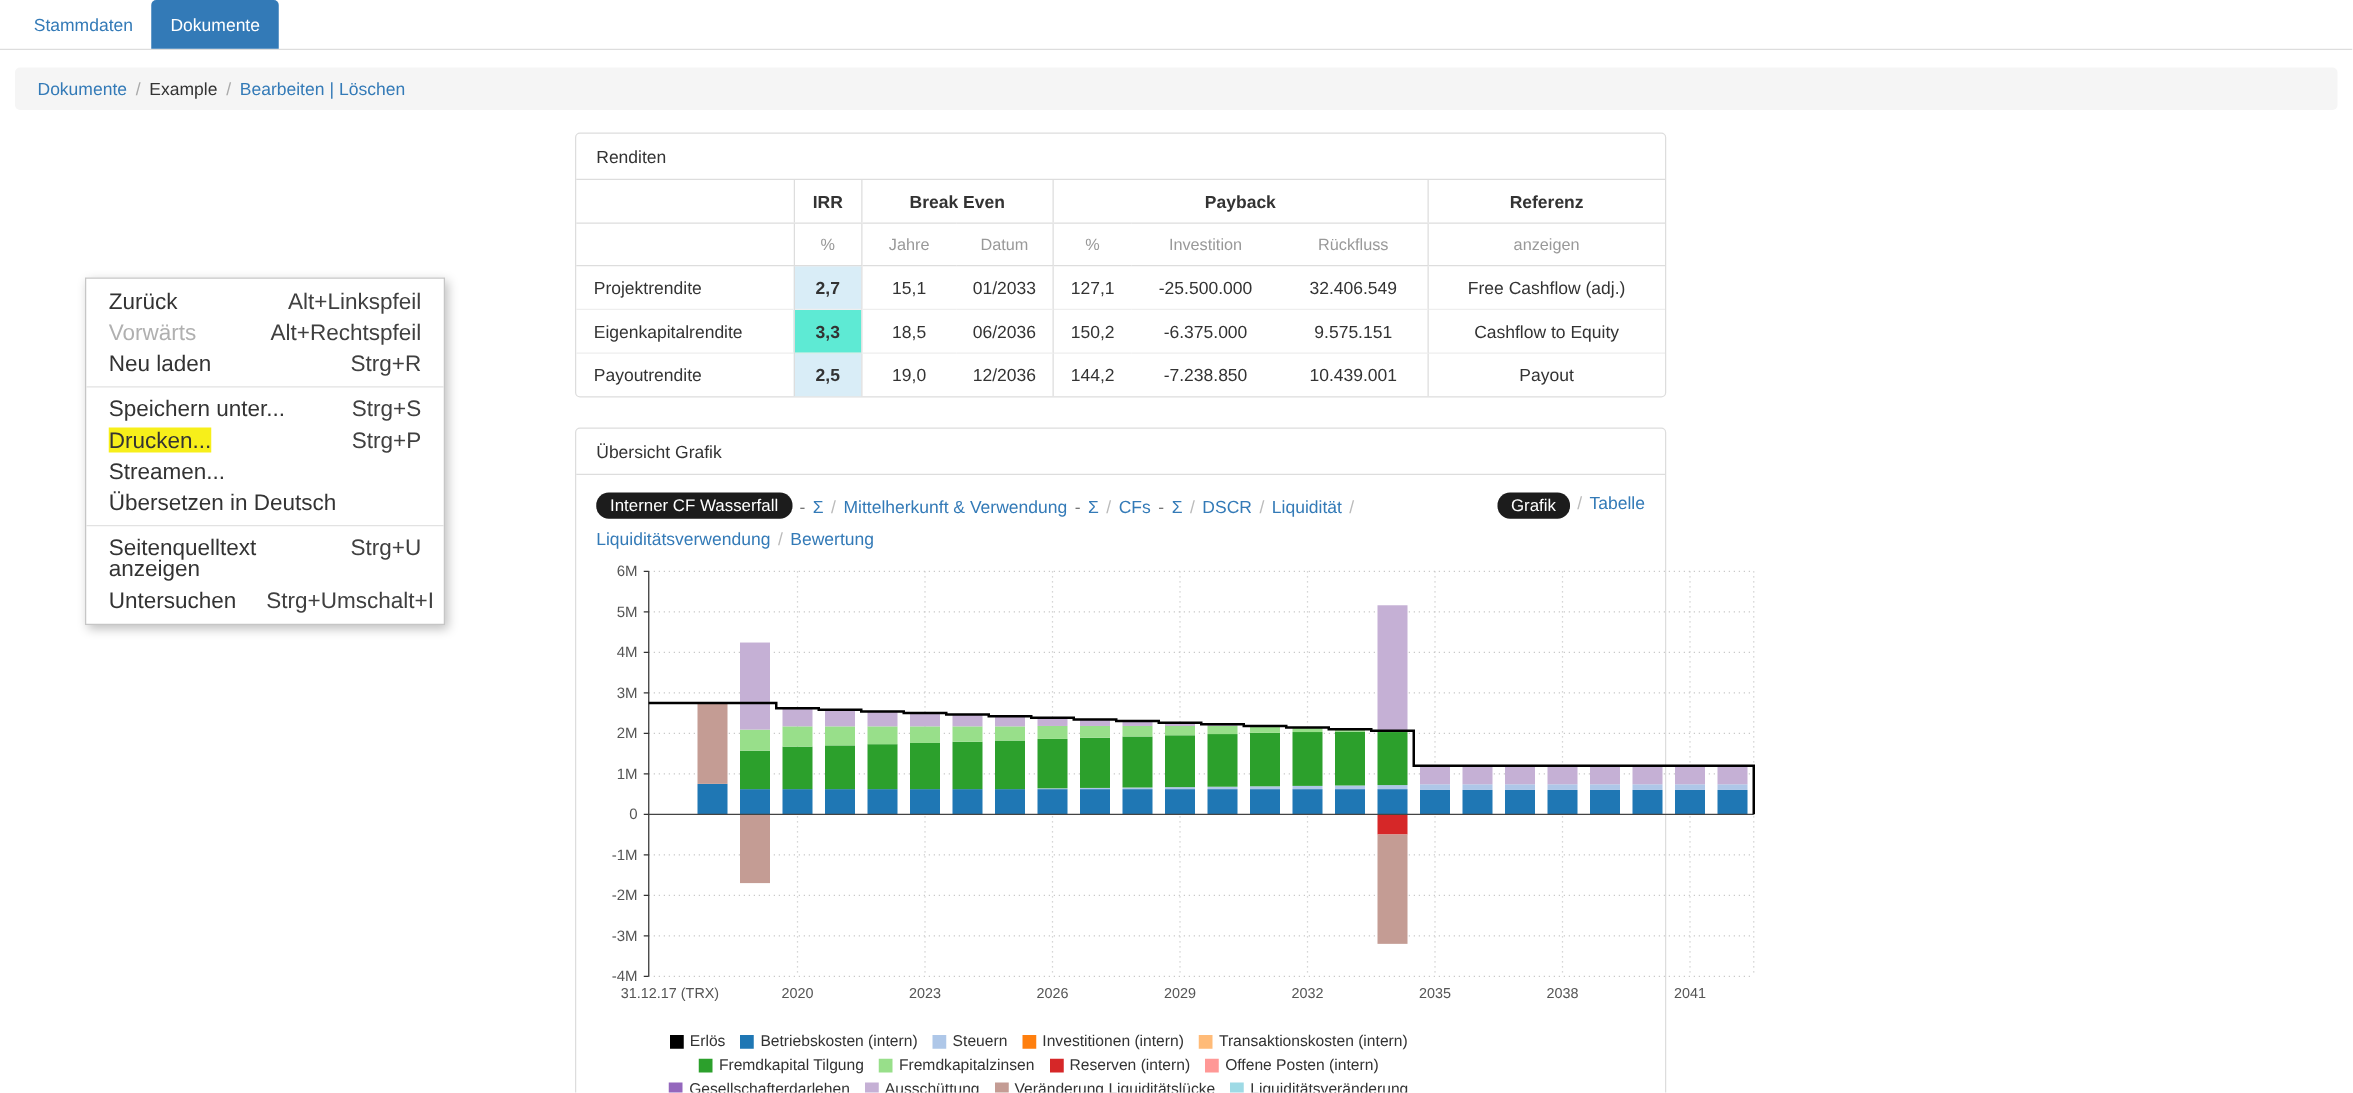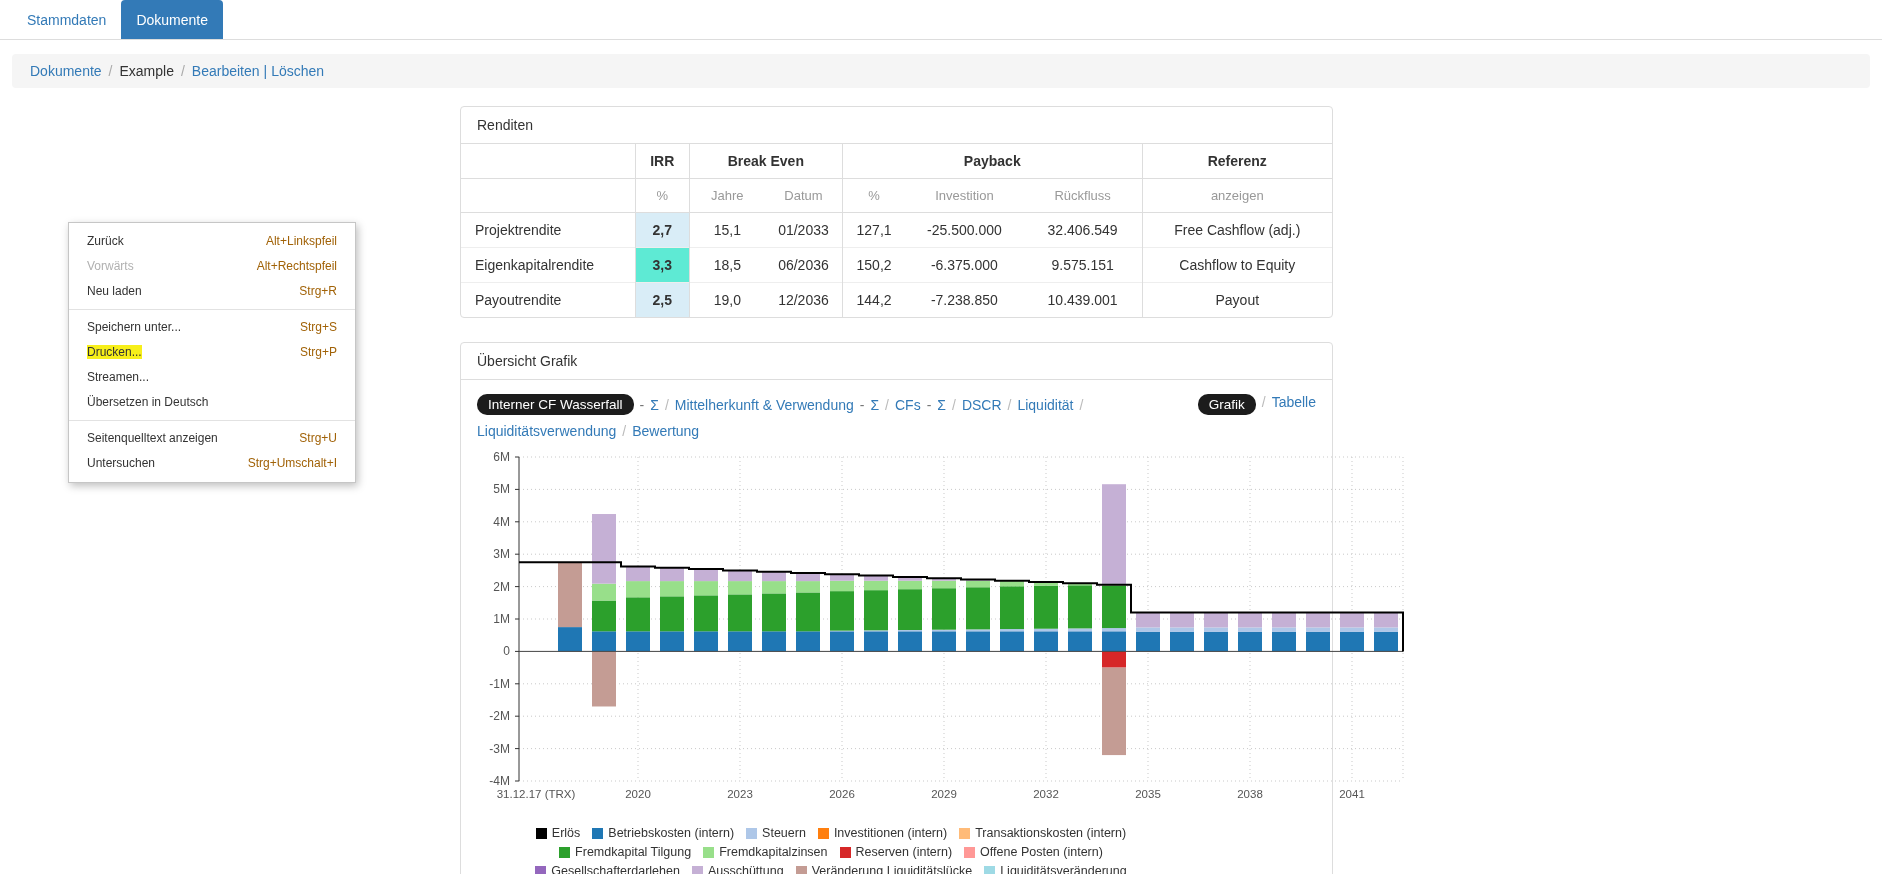--- a/index.html
+++ b/index.html
@@ -49,23 +49,23 @@
   .tick-label { font-size:12px; fill:#555; }
   .xlab { font-size:11.5px; fill:#555; }
 
   
   .legend { width:680px; margin:2px 0 10px 30px; display:flex; flex-wrap:wrap; justify-content:center; column-gap:12px; row-gap:5px; font-size:12.5px; }
   .legend-item { display:flex; align-items:center; gap:5px; cursor:pointer;text-align:center; }
   .swatch { width:11px; height:11px; display:inline-block; }
 
   
   .context-menu { position:absolute; left:68px; top:222px; width:288px; background:#fff;
-    border:1px solid #c6c6c6; box-shadow:2px 3px 8px rgba(0,0,0,.25); padding:6px 0; z-index:50; font-size:12px; }
+    border:1px solid #c6c6c6; box-shadow:2px 3px 8px rgba(0,0,0,.25); padding:6px 0; z-index:50; font-size:18px; }
   .cm-item { display:flex; justify-content:space-between; padding:4px 18px 4px 18px; line-height:17px; cursor:default; }
-  .cm-item .sc { color:#a16207; margin-left:24px; white-space:nowrap; }
+  .cm-item .sc { color:#404040; margin-left:24px; white-space:nowrap; }
   .cm-item.disabled { color:#b0b0b0; }
   .cm-sep { border-top:1px solid #e2e2e2; margin:5px 0; }
 </style>
 </head>
 <body>
 
 <nav class="topnav">
   <a href="#">Stammdaten</a>
   <a href="#" class="active">Dokumente</a>
 </nav>

